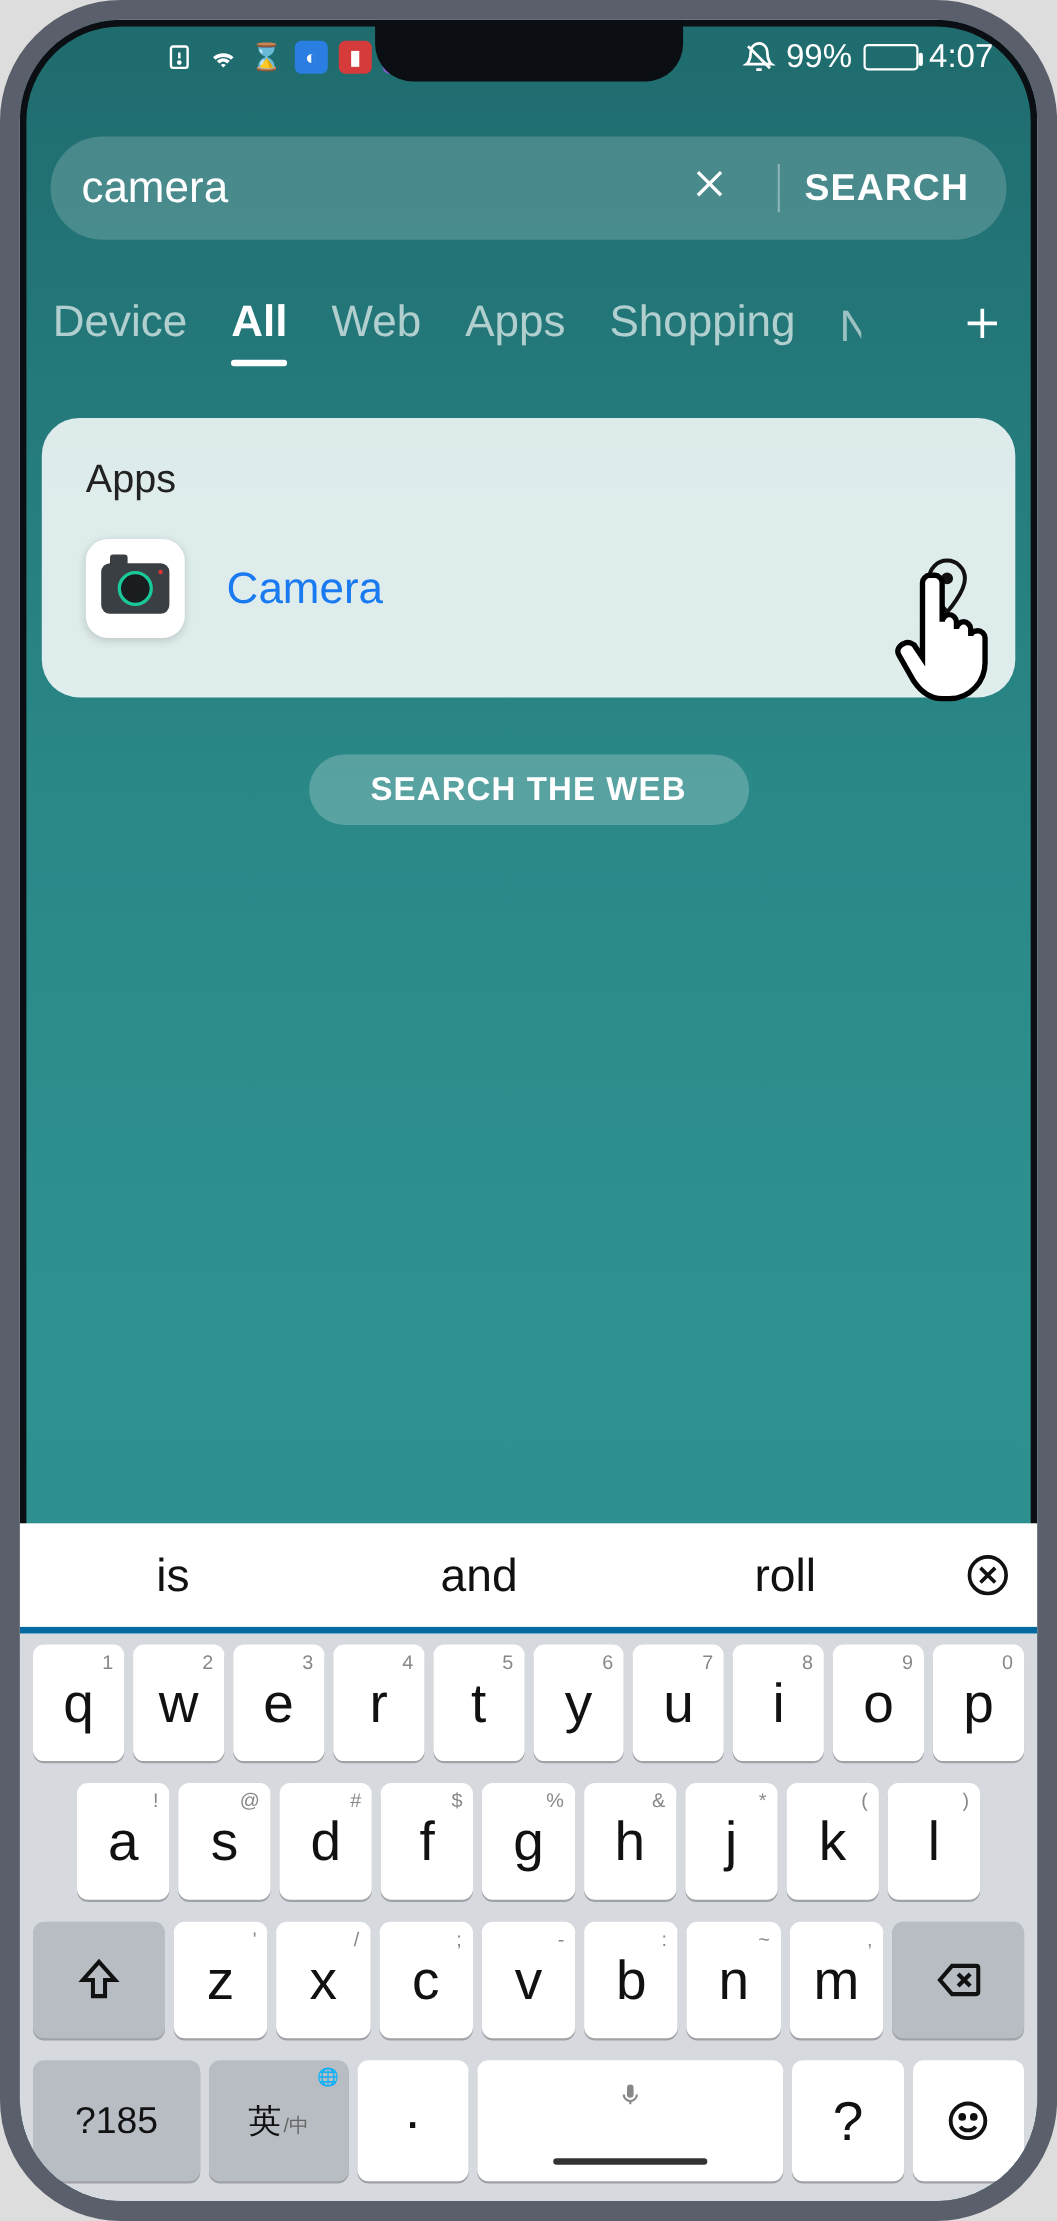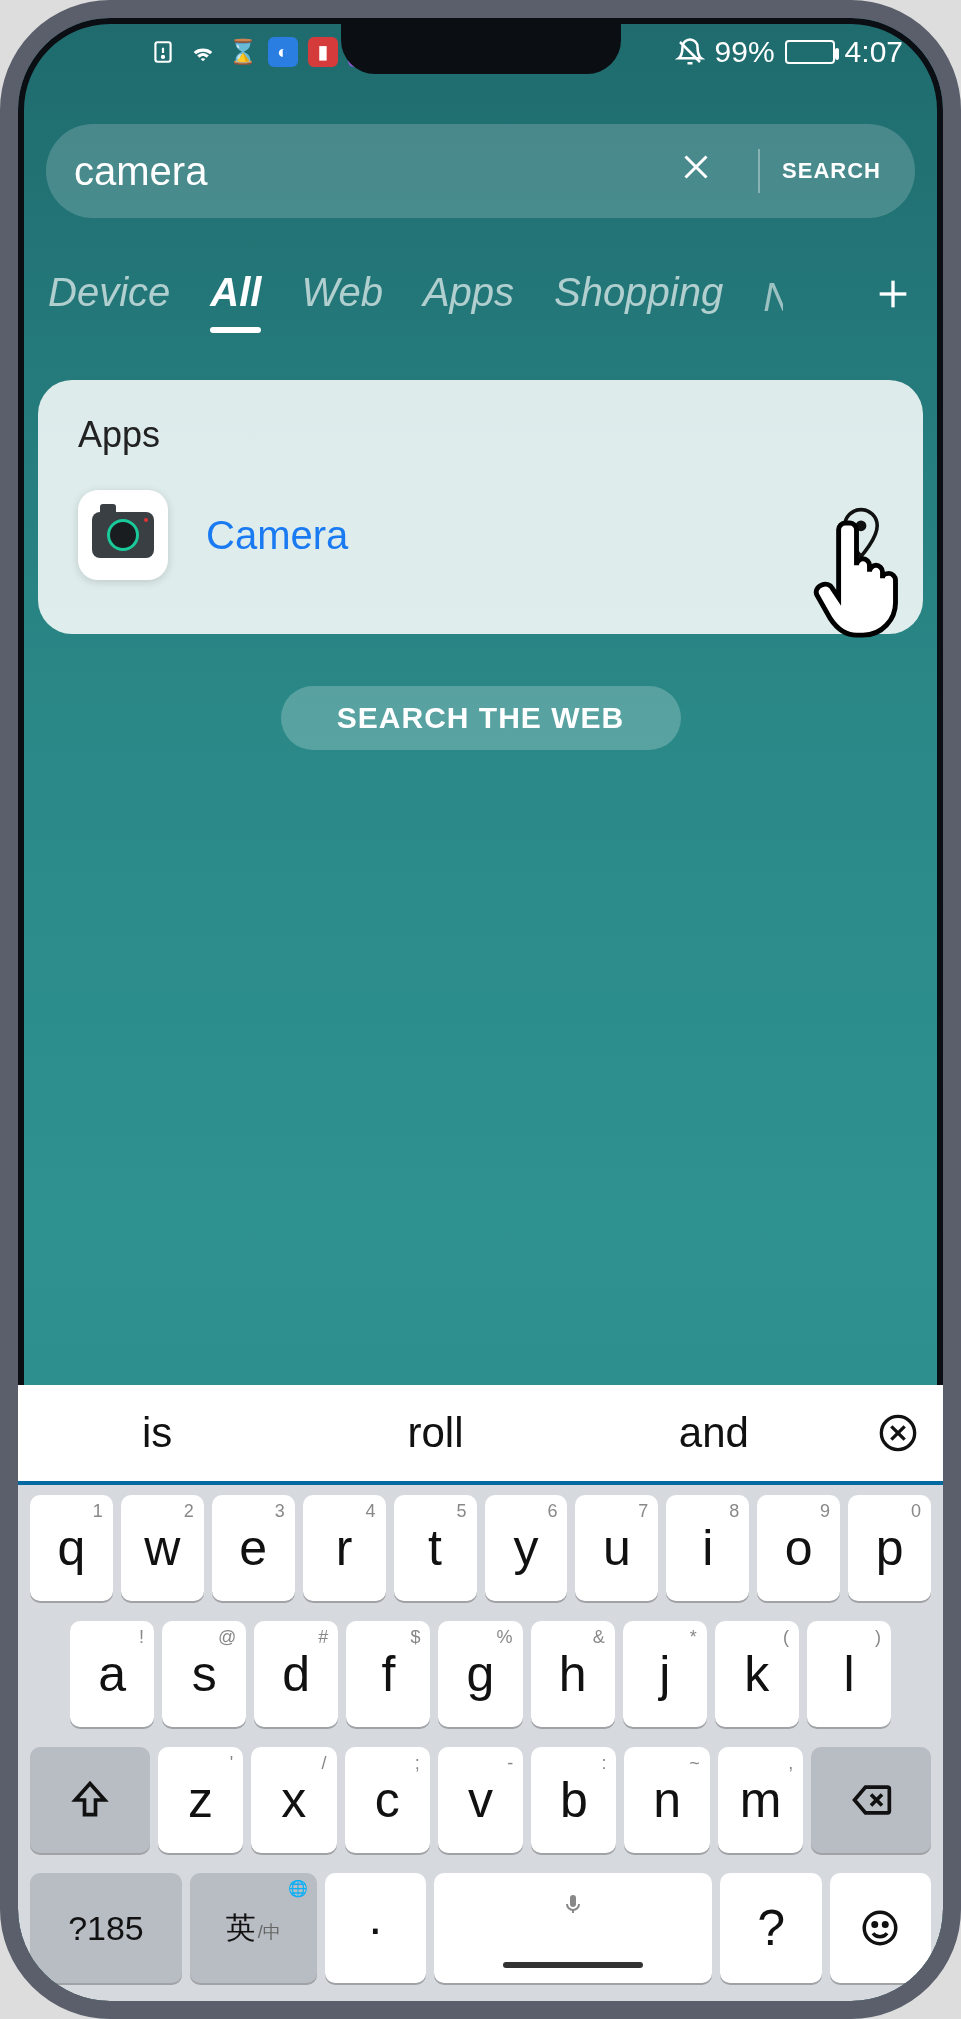--- a/index.html
+++ b/index.html
@@ -78,28 +78,28 @@
     flex:1; background: transparent; border: none; outline: none;
     color: #fff; font-size: 40px; font-weight: 400;
   }
   .searchbar .xbtn {
     color: rgba(255,255,255,.85); margin: 0 22px; font-size: 42px; font-weight:300;
   }
   .searchbar .divider {
     width: 2px; height: 44px; background: rgba(255,255,255,.35); margin: 0 22px;
   }
   .searchbar .go {
-    color: #fff; font-size: 22px; font-weight: 700; letter-spacing: 1px;
+    color: #fff; font-size: 34px; font-weight: 700; letter-spacing: 1px;
   }
 
   
   .tabs {
     display: flex; align-items: center; gap: 40px;
     padding: 0 30px; margin-top: 44px; height: 70px;
-    color: rgba(255,255,255,.65); font-size: 40px; position: relative; font-style: italic;
+    color: rgba(255,255,255,.65); font-size: 40px; position: relative;
   }
   .tab { position: relative; padding-bottom: 10px; cursor: pointer; }
   .tab.active { color: #fff; font-weight: 700; }
   .tab.active::after {
     content:""; position:absolute; bottom:-8px; left:0; right:0; height:6px; background:#fff; border-radius:3px;
   }
   .tabs .cutoff { width:20px; overflow:hidden; color: rgba(255,255,255,.55); }
   .tabs .plus {
     margin-left: auto; font-size: 50px; font-weight: 300; color: rgba(255,255,255,.85);
   }
@@ -152,21 +152,21 @@
     font-size: 30px; font-weight: 700; letter-spacing: 1px;
   }
 
   
   .keyboard {
     position:absolute; bottom:0; left:0; right:0;
     background:#d6d9de;
   }
   .suggest {
     background:#fff; display:flex; align-items:center;
-    height: 100px; border-bottom: 4px solid #0369a1;
+    height: 100px; border-bottom: 6px solid #0369a1;
   }
   .suggest .s {
     flex:1; text-align:center; font-size: 42px; color:#111;
   }
   .suggest .close {
     width: 90px; display:flex; align-items:center; justify-content:center;
   }
   .krow { display:flex; gap:8px; padding: 10px 12px; justify-content: center; }
   .key {
     background:#fff; border-radius: 10px; height: 106px;
@@ -277,22 +277,22 @@
           <path d="M22 8c2 0 4 2 4 4v22c0-2 2-4 4-4s4 2 4 4v4c0-2 2-4 4-4s4 2 4 4v4c0-2 2-3 4-3s4 2 4 4v14c0 10-8 20-20 20h-4c-7 0-12-4-16-10l-8-14c-2-3 0-6 3-7 2-1 5 0 6 2l4 6V12c0-2 2-4 4-4z" fill="#fff" stroke="#000" stroke-width="3"></path>
         </svg>
       </div>
     </div>
 
     <div class="webpill">SEARCH THE WEB</div>
 
     <div class="keyboard">
       <div class="suggest">
         <span class="s">is</span>
+        <span class="s">and</span>
         <span class="s">roll</span>
-        <span class="s">and</span>
         <span class="close">
           <svg viewBox="0 0 24 24" width="40" height="40" fill="none" stroke="#111" stroke-width="2">
               <circle cx="12" cy="12" r="10"></circle>
               <line x1="8" y1="8" x2="16" y2="16"></line>
               <line x1="16" y1="8" x2="8" y2="16"></line>
             </svg>
         </span>
       </div>
 
       <div class="krow" id="krow1">

